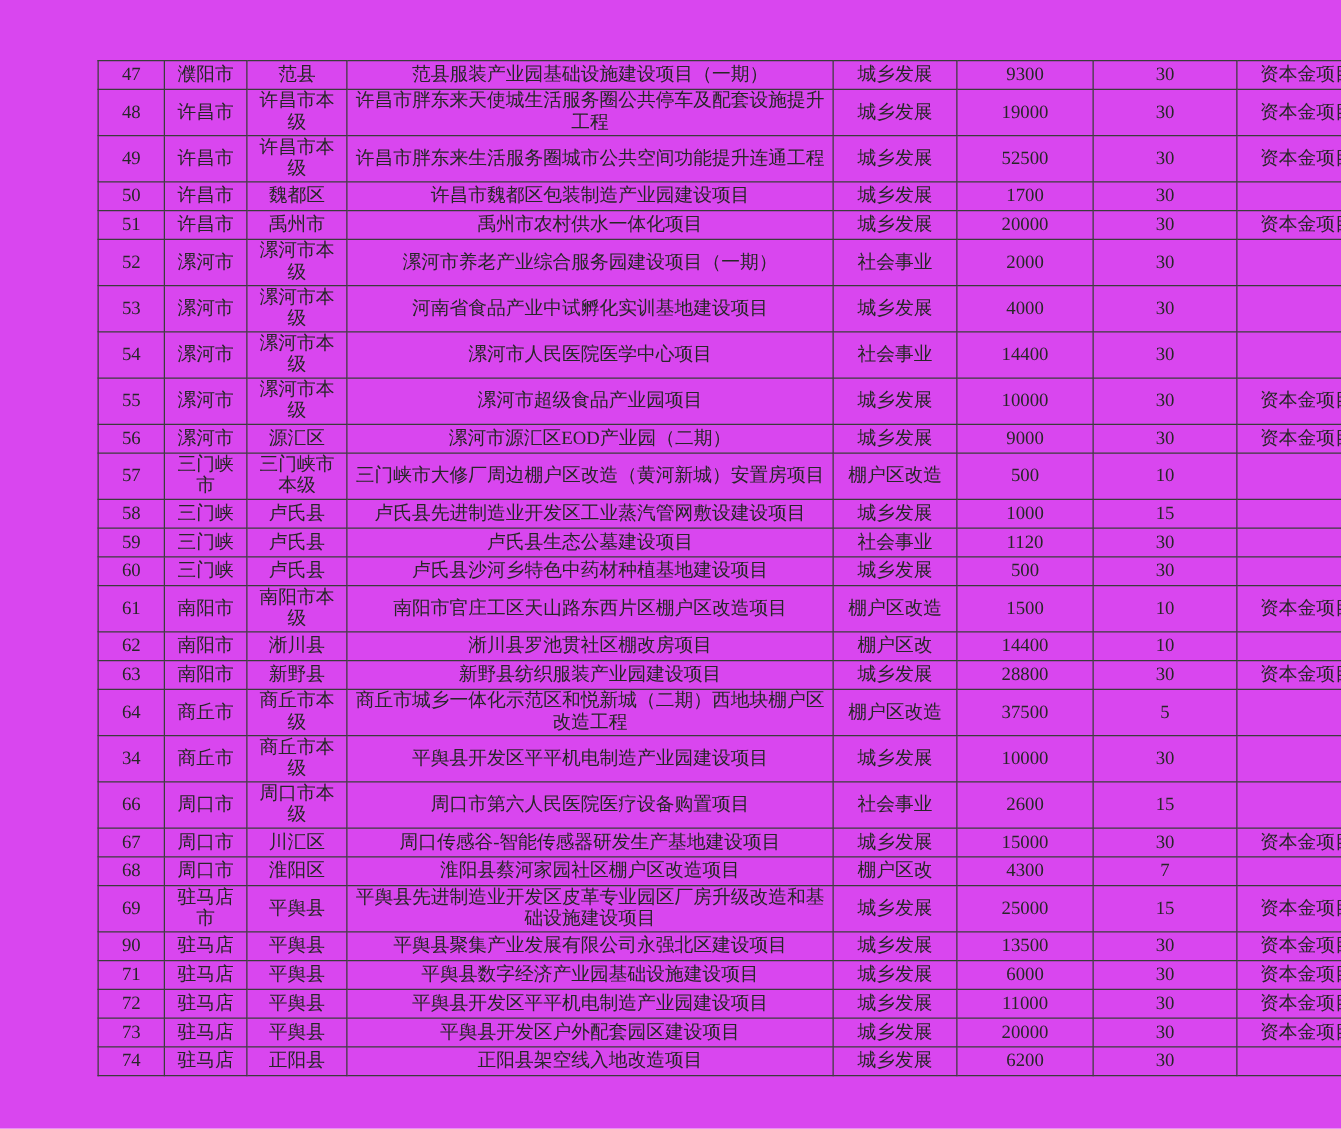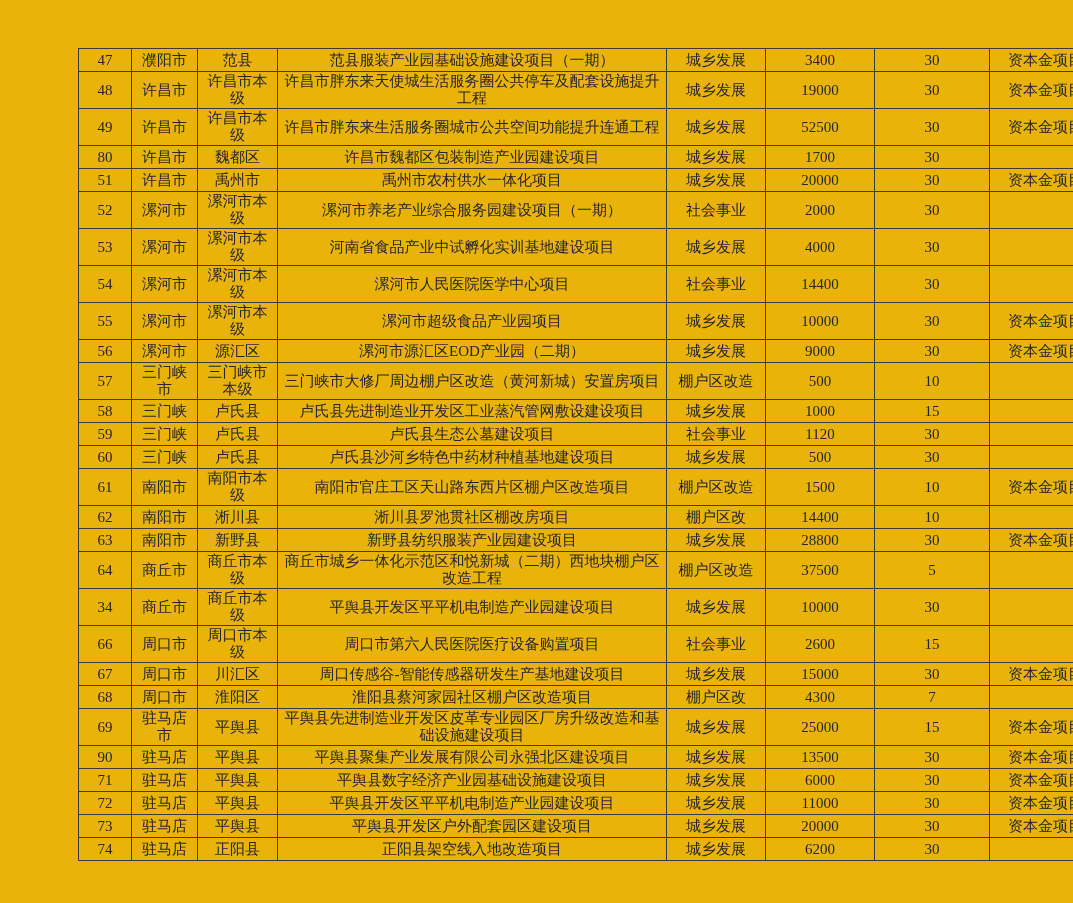--- a/index.html
+++ b/index.html
@@ -1,20 +1,20 @@
 <!DOCTYPE html>
 <html><head>
 <meta charset="utf-8">
 <title>Scanned project table</title>
 <style>
   html,body{margin:0;padding:0;background:#ffffff;}
   .page{
     position:relative;
     width:1073px;height:903px;
-    background:#eab308;
+    background:#d946ef;
     font-family:"Liberation Serif","DejaVu Serif",serif;
     color:#272727;
     overflow:hidden;
   }
   table.doc-table{
     position:absolute;
     left:78px;top:48px;
     width:951px;
     border-collapse:collapse;
     table-layout:fixed;
@@ -46,21 +46,21 @@
 
 <div class="page">
   <table class="doc-table">
     <tbody>
         <tr class="r1">
           <td class="col-seq">47</td>
           <td class="col-city">濮阳市</td>
           <td class="col-county">范县</td>
           <td class="col-project">范县服装产业园基础设施建设项目（一期）</td>
           <td class="col-category">城乡发展</td>
-          <td class="col-amount">3400</td>
+          <td class="col-amount">9300</td>
           <td class="col-percent">30</td>
           <td class="col-note">资本金项目</td>
         </tr>
         <tr class="r2">
           <td class="col-seq">48</td>
           <td class="col-city">许昌市</td>
           <td class="col-county">许昌市本级</td>
           <td class="col-project">许昌市胖东来天使城生活服务圈公共停车及配套设施提升工程</td>
           <td class="col-category">城乡发展</td>
           <td class="col-amount">19000</td>
@@ -71,21 +71,21 @@
           <td class="col-seq">49</td>
           <td class="col-city">许昌市</td>
           <td class="col-county">许昌市本级</td>
           <td class="col-project">许昌市胖东来生活服务圈城市公共空间功能提升连通工程</td>
           <td class="col-category">城乡发展</td>
           <td class="col-amount">52500</td>
           <td class="col-percent">30</td>
           <td class="col-note">资本金项目</td>
         </tr>
         <tr class="r1">
-          <td class="col-seq">80</td>
+          <td class="col-seq">50</td>
           <td class="col-city">许昌市</td>
           <td class="col-county">魏都区</td>
           <td class="col-project">许昌市魏都区包装制造产业园建设项目</td>
           <td class="col-category">城乡发展</td>
           <td class="col-amount">1700</td>
           <td class="col-percent">30</td>
           <td class="col-note"></td>
         </tr>
         <tr class="r1">
           <td class="col-seq">51</td>

